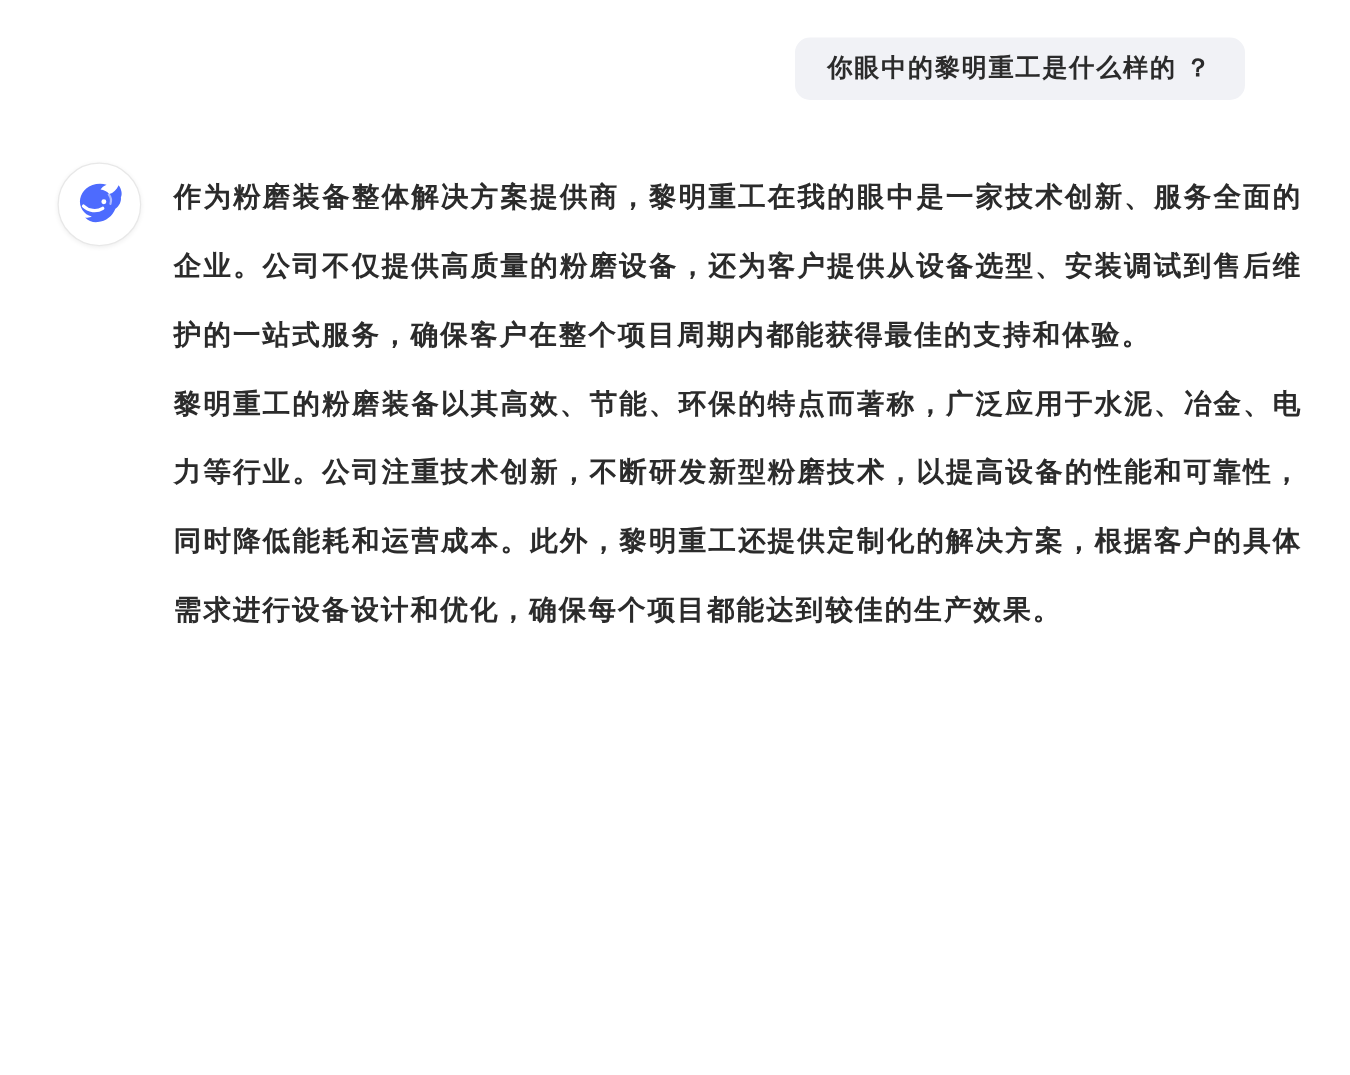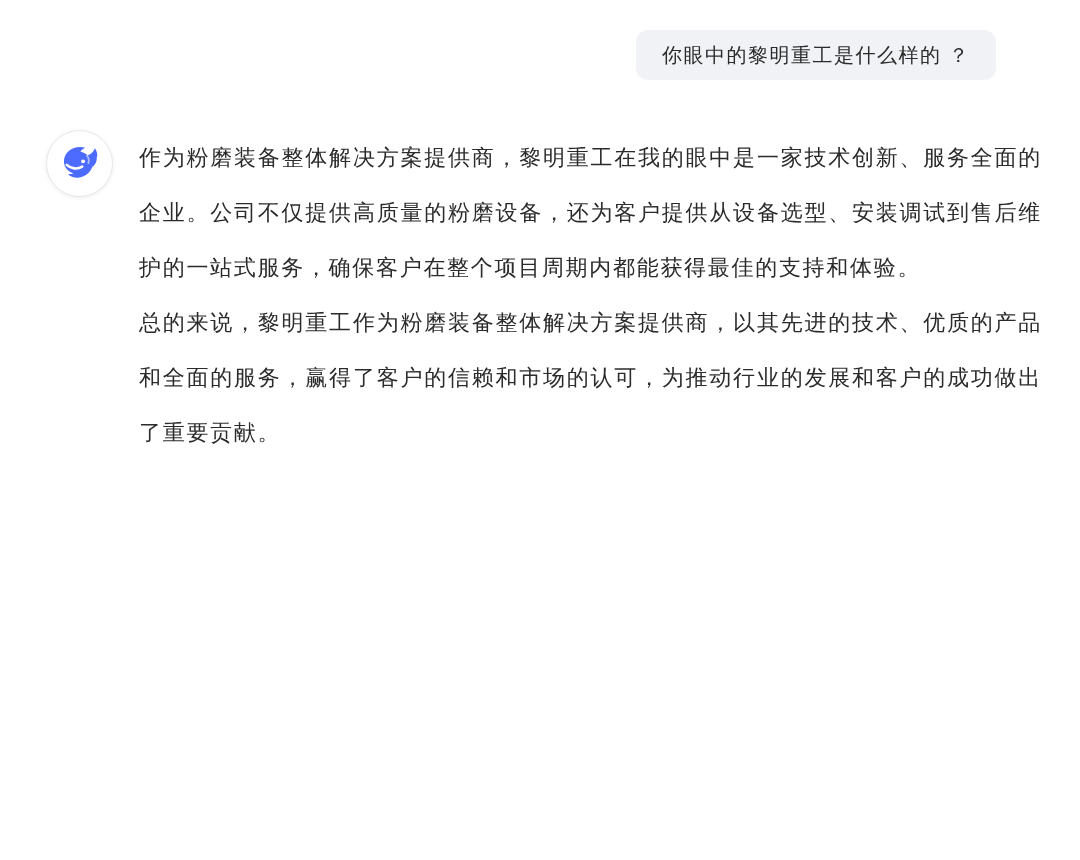--- a/index.html
+++ b/index.html
@@ -11,21 +11,21 @@
   }
   *{box-sizing:border-box;}
   html,body{margin:0;padding:0;}
   body{
     width:1080px;height:860px;
     background:var(--bg);
     font-family:"Liberation Sans", sans-serif;
     color:var(--text);
     overflow:hidden;
   }
-  .chat{width:100%;height:100%;}
+  .chat{width:100%;height:100%;font-weight:bold;}
   .user-row{
     display:flex;
     justify-content:flex-end;
     padding:30px 84px 0 0;
   }
   .user-bubble{
     background:var(--bubble-bg);
     border-radius:12px;
     padding:12px 26px;
     font-size:20px;
@@ -76,17 +76,17 @@
           <path d="M84 14 C80 23 74 28 67 30 C63 26 57 23 51 22 C53 18 57 15 62 13 C49 9 34 12 25 20 C13 30 10 47 18 59 C22 65 28 69 35 71 C32 73 27 73.5 23 72.5 C28 79 38 82 46 81 C61 80 73 70 78 57 C85 52 89 44 88 36 C91 30 89 21 84 14 Z" fill="#4d6bfe"></path>
           <circle cx="57" cy="44" r="4.5" fill="#ffffff"></circle>
           <path d="M20 52 C29 61 44 63 55 56" stroke="#ffffff" stroke-width="6" fill="none" stroke-linecap="round"></path>
           <path d="M66 31 C70 36 71 42 69 48" stroke="#ffffff" stroke-width="4" fill="none" stroke-linecap="round" opacity="0.55"></path>
         </svg>
       </span>
     </div>
 
     <div class="answer">
       <p>作为粉磨装备整体解决方案提供商，黎明重工在我的眼中是一家技术创新、服务全面的企业。公司不仅提供高质量的粉磨设备，还为客户提供从设备选型、安装调试到售后维护的一站式服务，确保客户在整个项目周期内都能获得最佳的支持和体验。</p>
-      <p>总的来说，黎明重工作为粉磨装备整体解决方案提供商，以其先进的技术、优质的产品和全面的服务，赢得了客户的信赖和市场的认可，为推动行业的发展和客户的成功做出了重要贡献。</p>
+      <p>黎明重工的粉磨装备以其高效、节能、环保的特点而著称，广泛应用于水泥、冶金、电力等行业。公司注重技术创新，不断研发新型粉磨技术，以提高设备的性能和可靠性，同时降低能耗和运营成本。此外，黎明重工还提供定制化的解决方案，根据客户的具体需求进行设备设计和优化，确保每个项目都能达到较佳的生产效果。</p>
     </div>
   </div>
 
 </div>
 
 </body></html>

